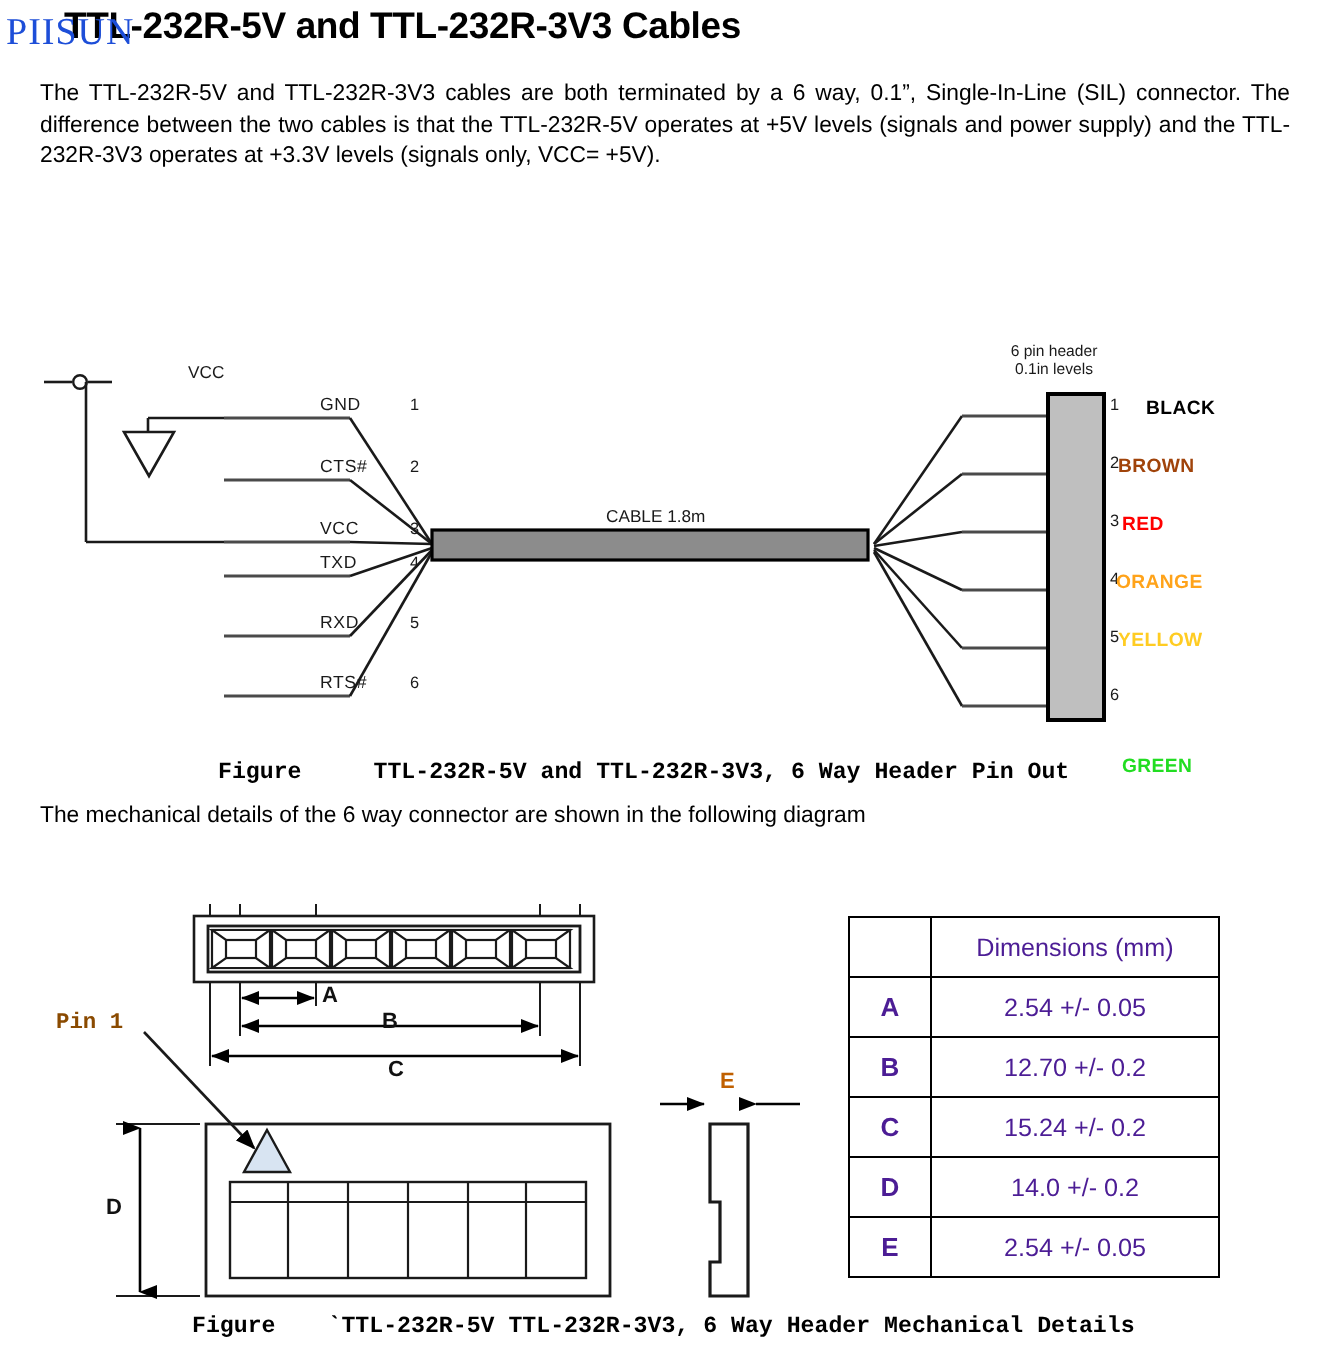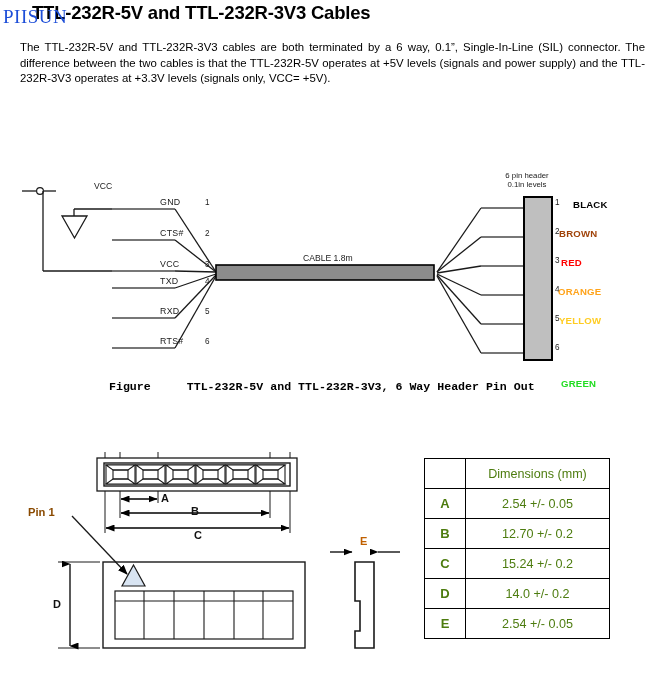--- a/index.html
+++ b/index.html
@@ -163,21 +163,21 @@
     top: 458px;
     border-collapse: collapse;
     font-size: 12.6px;
   }
   #dim-table td {
     border: 1px solid #000000;
     height: 29px;
     text-align: center;
     vertical-align: middle;
     padding: 0 4px;
-    color: #4d7c0f;
+    color: #4c1d95;
   }
   #dim-table td.k {
     width: 32px;
     font-weight: bold;
     font-size: 13px;
   }
   #dim-table td.v {
     width: 135px;
   }
   #dim-table td.hdr {
@@ -286,20 +286,21 @@
   <div class="wire-color" style="left:559px; top:228px; color:#A0430A;">BROWN</div>
   <div class="wire-color" style="left:561px; top:257px; color:#FF0000;">RED</div>
   <div class="wire-color" style="left:558px; top:286px; color:#FFA31A;">ORANGE</div>
   <div class="wire-color" style="left:559px; top:315px; color:#FFCC22;text-align:right;">YELLOW</div>
   <div class="wire-color" style="left:561px; top:356px; color:#22DD22;margin-top:22px;">GREEN</div>
 
   <div class="fig-caption" id="fig-caption-1">
     <span class="fw">Figure</span><span class="gap"></span><span class="fw">TTL-232R-5V and TTL-232R-3V3, 6 Way Header Pin Out</span>
   </div>
 
+  <div class="mech-intro">The mechanical details of the 6 way connector are shown in the following diagram</div>
 
   <svg class="svg-layer" viewBox="0 0 661 686" xmlns="http://www.w3.org/2000/svg">
     <defs>
       <marker id="arrR" markerWidth="9" markerHeight="7" refX="8.5" refY="3.5" orient="auto" markerUnits="userSpaceOnUse">
         <polygon points="0,0 9,3.5 0,7" fill="#000000"></polygon>
       </marker>
       <marker id="arrL" markerWidth="9" markerHeight="7" refX="0.5" refY="3.5" orient="auto" markerUnits="userSpaceOnUse">
         <polygon points="9,0 0,3.5 9,7" fill="#000000"></polygon>
       </marker>
       <marker id="arrU" markerWidth="7" markerHeight="9" refX="3.5" refY="0.5" orient="auto" markerUnits="userSpaceOnUse">
@@ -399,21 +400,21 @@
       <line x1="400" y1="552" x2="378" y2="552" marker-end="url(#arrL)"></line>
     </g>
   </svg>
 
   <div class="mech-label" style="left:161px; top:492px;">A</div>
   <div class="mech-label" style="left:191px; top:505px;">B</div>
   <div class="mech-label" style="left:194px; top:529px;">C</div>
   <div class="mech-label" style="left:53px; top:598px;">D</div>
   <div class="mech-label" style="left:360px; top:535px; color:#c06000;">E</div>
 
-  <div class="pin1-label" style="left:28px; top:506px; color:#8a4a00;">Pin 1</div>
+  <div class="pin1-label" style="left:28px; top:506px; color:#8a4a00;font-family:Liberation Mono, monospace;">Pin 1</div>
 
   <table id="dim-table">
     <tbody>
       <tr>
         <td class="k hdr"></td>
         <td class="v hdr">Dimensions (mm)</td>
       </tr>
       <tr>
         <td class="k">A</td>
         <td class="v">2.54 +/- 0.05</td>
@@ -430,14 +431,17 @@
         <td class="k">D</td>
         <td class="v">14.0 +/- 0.2</td>
       </tr>
       <tr>
         <td class="k">E</td>
         <td class="v">2.54 +/- 0.05</td>
       </tr>
     </tbody>
   </table>
 
+  <div class="fig-caption" id="fig-caption-2">
+    <span class="fw">Figure</span><span class="gap"></span><span class="fw">ˋTTL-232R-5V TTL-232R-3V3, 6 Way Header Mechanical Details</span>
+  </div>
 
 </div>
 
 </body></html>

